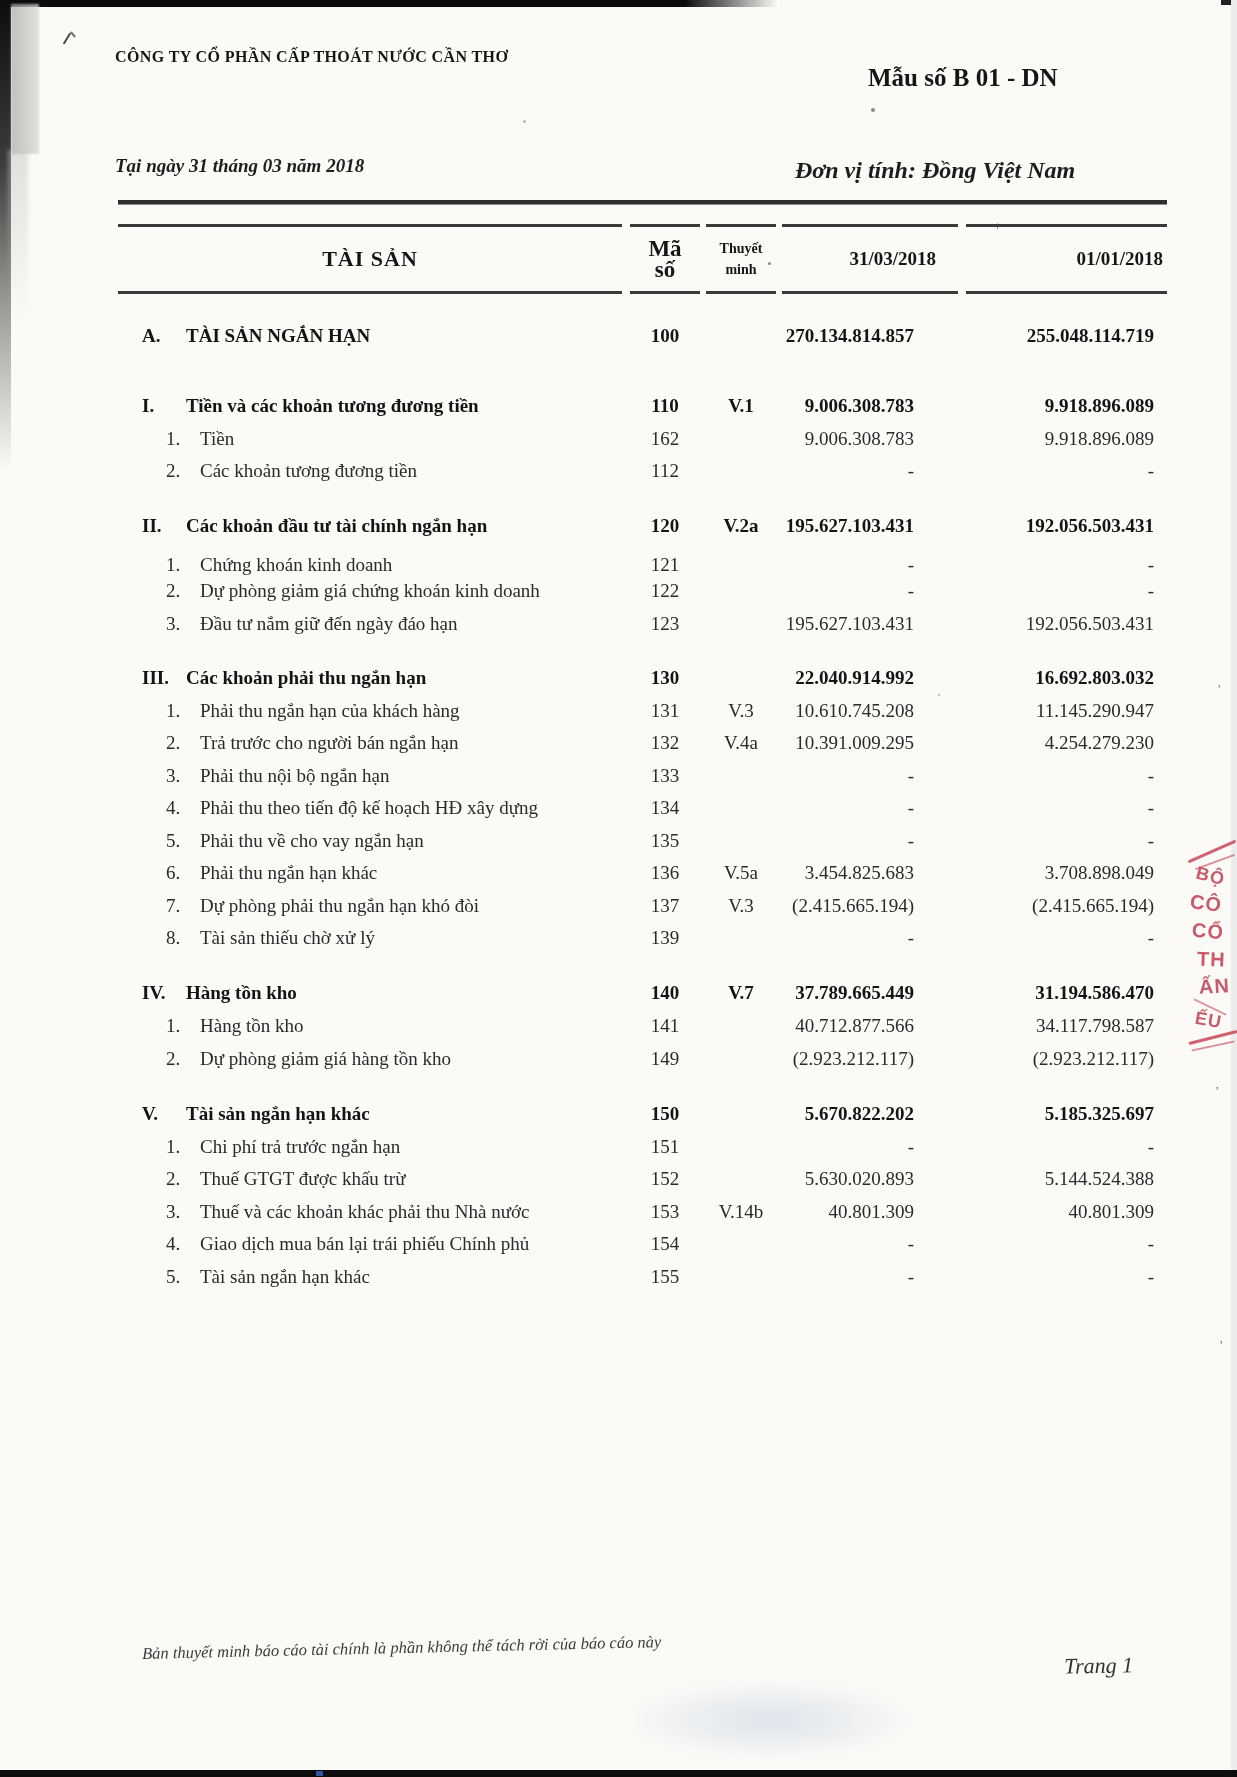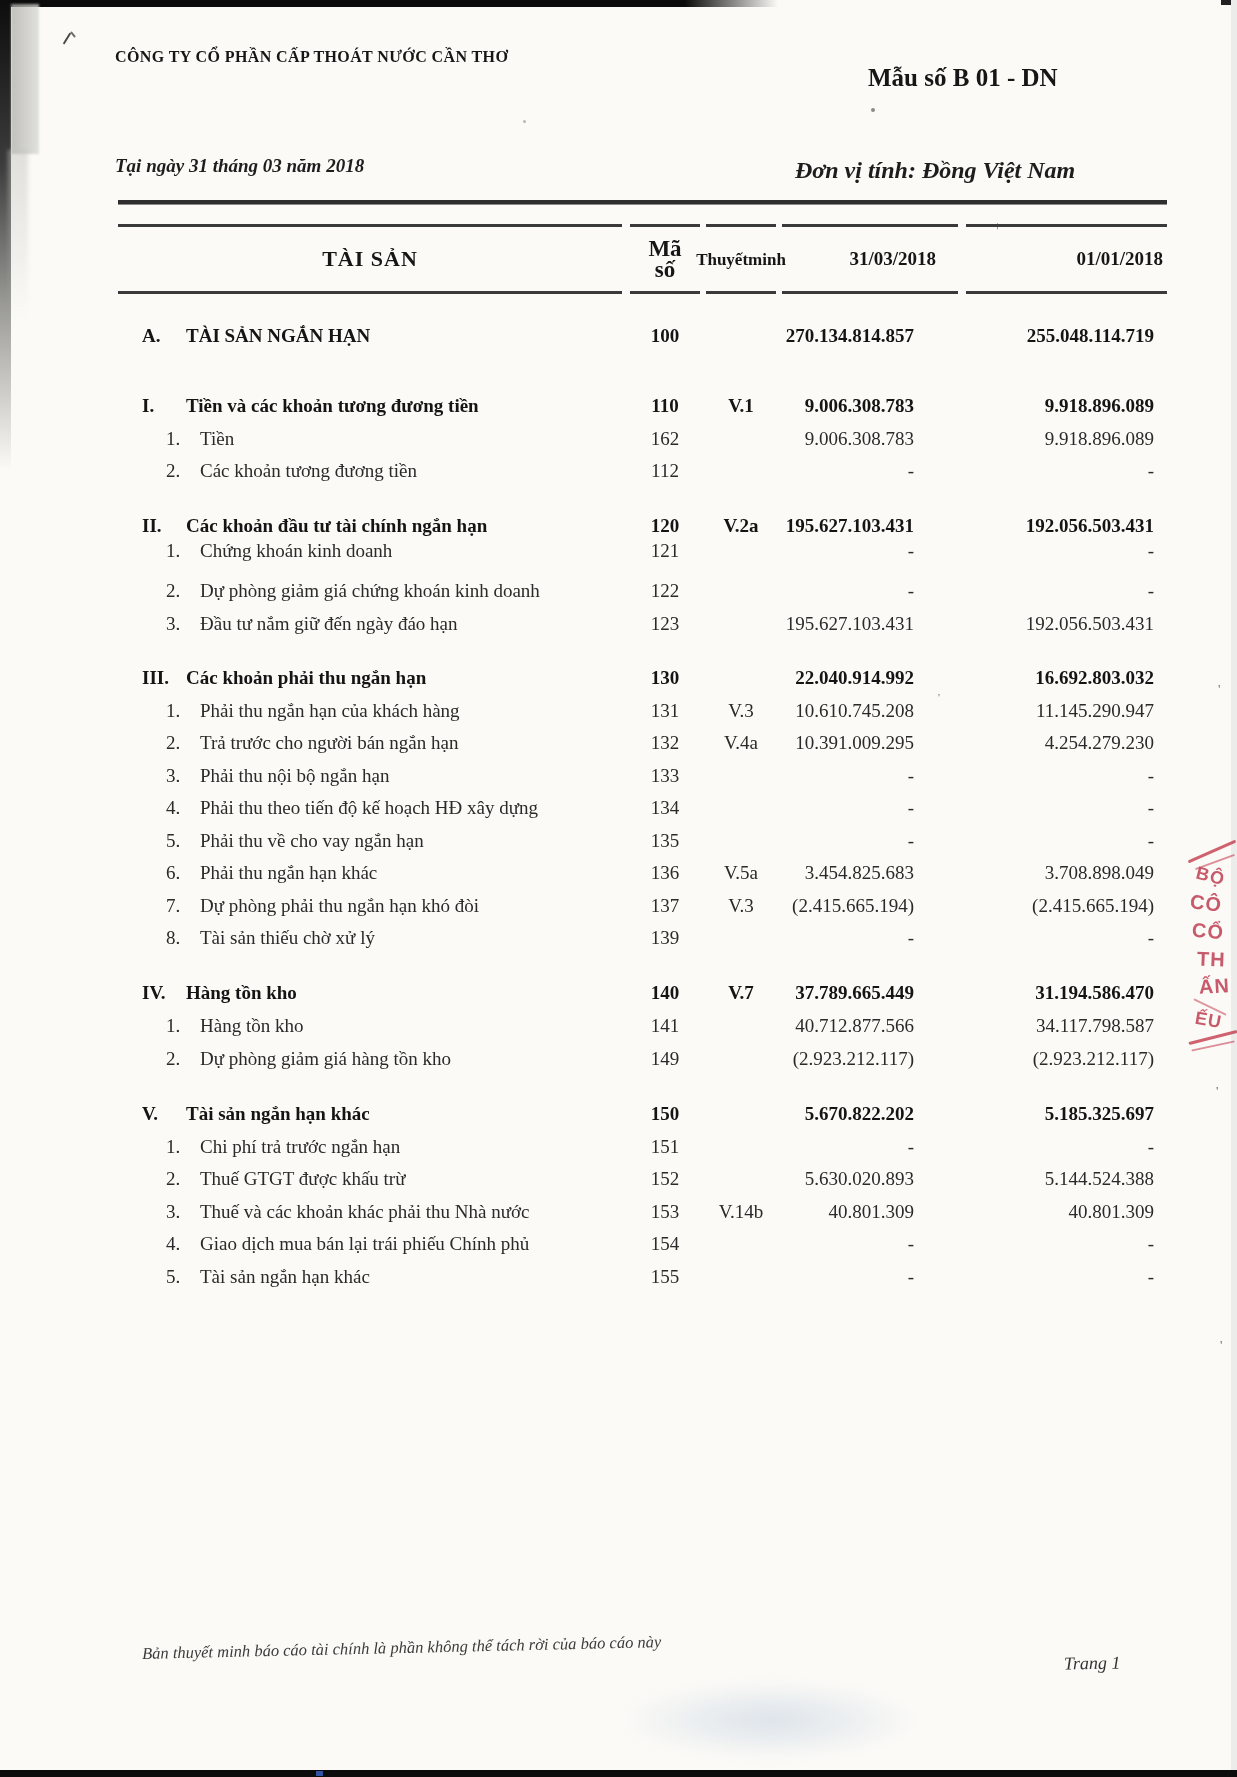--- a/index.html
+++ b/index.html
@@ -31,42 +31,42 @@
   .form-no{position:absolute;left:868px;top:64px;font-size:25px;font-weight:bold;color:#161616;}
   .doc-title{position:absolute;left:114px;top:104px;font-size:26px;font-weight:bold;letter-spacing:.4px;color:#121212;}
   .as-of{position:absolute;left:115px;top:155px;font-size:19px;font-weight:bold;font-style:italic;color:#1d1d1d;}
   .unit{position:absolute;left:795px;top:157px;font-size:24px;font-weight:bold;font-style:italic;color:#1d1d1d;}
   .rule-a{position:absolute;left:118px;top:200px;width:1049px;height:4px;background:#2e2e2e;box-shadow:0 1px 0 #8a8a8a;}
   
   .th{position:absolute;top:224px;height:70px;border-top:3px solid #3a3a3a;border-bottom:3px solid #3a3a3a;
       display:flex;align-items:center;justify-content:center;font-weight:bold;color:#161616;box-sizing:border-box;}
   .th-name{left:118px;width:504px;font-size:22px;letter-spacing:1px;}
   .th-code{left:630px;width:70px;font-size:23px;flex-direction:column;line-height:21px;}
-  .th-note{left:706px;width:70px;font-size:17px;flex-direction:row;line-height:21px;}
+  .th-note{left:706px;width:70px;font-size:14px;flex-direction:column;line-height:21px;}
   .th-v1{left:782px;width:176px;font-size:19px;justify-content:flex-end;padding-right:22px;}
   .th-v2{left:966px;width:201px;font-size:19px;justify-content:flex-end;padding-right:4px;}
   
   .row{position:absolute;left:118px;width:1049px;height:32px;}
   .row .c{position:absolute;top:0;height:32px;line-height:32px;font-size:19px;white-space:nowrap;box-sizing:border-box;}
   .c-name{left:0;width:504px;}
   .c-code{left:512px;width:70px;text-align:center;}
   .c-note{left:588px;width:70px;text-align:center;}
   .c-v1{left:664px;width:176px;text-align:right;padding-right:44px;}
   .c-v2{left:848px;width:201px;text-align:right;padding-right:13px;}
   .pfx{display:inline-block;margin-left:24px;width:44px;}
   .row.sub .pfx{margin-left:48px;width:34px;}
   .row.sec{font-weight:bold;color:#141414;}
   .row.sub{color:#2a2a2a;}
   
   .stamp{position:absolute;left:1178px;top:840px;width:59px;height:230px;font-family:"Liberation Sans","DejaVu Sans",sans-serif;}
   .stamp .arc{position:absolute;background:#c74656;border-radius:2px;opacity:.85;}
   .stamp .t{position:absolute;font-weight:bold;font-size:20px;color:#c24a5c;opacity:.9;letter-spacing:1px;}
   
   .footer-note{position:absolute;left:142px;top:1638px;font-size:16.5px;font-style:italic;color:#3b3b3b;transform:rotate(-1.3deg);}
-  .page-num{position:absolute;left:1064px;top:1653px;font-size:18px;font-style:italic;color:#333;transform:rotate(-1deg);}
+  .page-num{position:absolute;left:1064px;top:1653px;font-size:22px;font-style:italic;color:#333;transform:rotate(-1deg);}
 </style>
 </head>
 <body>
 
 <div class="page">
 
   <div class="scan-top-bar"></div>
   <div class="scan-top-right"></div>
   <div class="scan-left-strip"></div>
   <div class="scan-left-shadow"></div>
@@ -134,21 +134,21 @@
     <div class="c c-v1">-</div>
     <div class="c c-v2">-</div>
   </div>
   <div class="row sec" style="top:510px">
     <div class="c c-name"><span class="pfx">II.</span><span>Các khoản đầu tư tài chính ngắn hạn</span></div>
     <div class="c c-code">120</div>
     <div class="c c-note">V.2a</div>
     <div class="c c-v1">195.627.103.431</div>
     <div class="c c-v2">192.056.503.431</div>
   </div>
-  <div class="row sub" style="top:535px">
+  <div class="row sub" style="top:549px">
     <div class="c c-name"><span class="pfx">1.</span><span>Chứng khoán kinh doanh</span></div>
     <div class="c c-code">121</div>
     <div class="c c-note"></div>
     <div class="c c-v1">-</div>
     <div class="c c-v2">-</div>
   </div>
   <div class="row sub" style="top:575px">
     <div class="c c-name"><span class="pfx">2.</span><span>Dự phòng giảm giá chứng khoán kinh doanh</span></div>
     <div class="c c-code">122</div>
     <div class="c c-note"></div>

